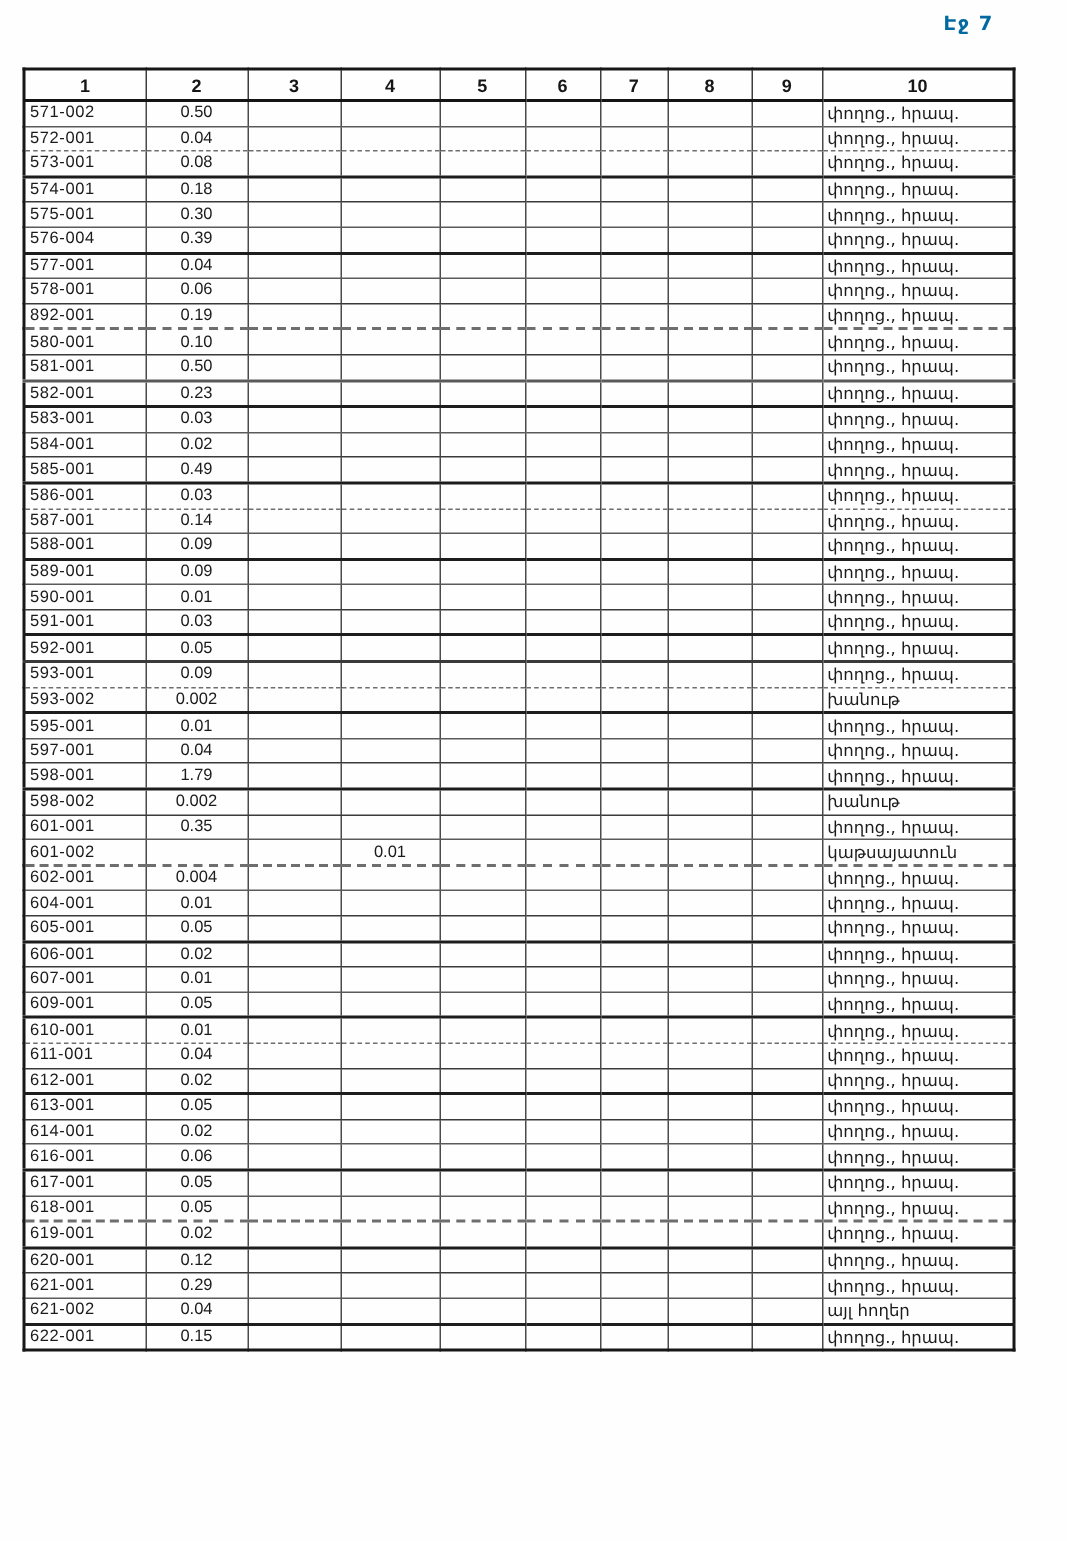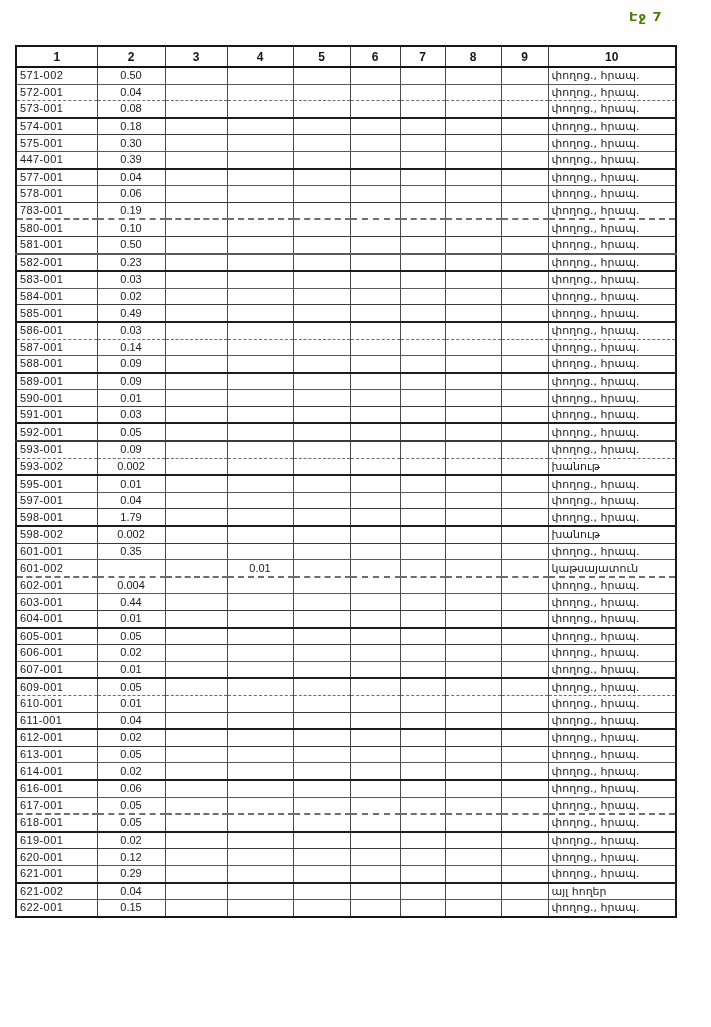--- a/index.html
+++ b/index.html
@@ -4,21 +4,21 @@
 <style>
   html,body{margin:0;padding:0;}
   body{
     width:711px;height:1027px;overflow:hidden;background:#ffffff;
     font-family:"Liberation Sans","DejaVu Sans",sans-serif;
     color:#1c1c1c;position:relative;
   }
   .page{position:absolute;inset:0;background:#fefefe;}
   .page-label{
     position:absolute;top:9px;left:629px;
-    font-size:13px;font-weight:bold;letter-spacing:1px;color:#4d7c0f;
+    font-size:13px;font-weight:bold;letter-spacing:1px;color:#0369a1;
     font-family:"DejaVu Sans","Liberation Sans",sans-serif;
   }
   table.scan{
     position:absolute;left:15px;top:45px;width:660px;
     border-collapse:collapse;table-layout:fixed;
     border:2px solid #171717;
   }
   table.scan th{
     height:19px;font-size:12px;font-weight:bold;text-align:center;
     border-right:1px solid #3d3d3d;border-bottom:2px solid #141414;
@@ -130,21 +130,21 @@
           <td class="c-num"></td>
           <td class="c-num"></td>
           <td class="c-num"></td>
           <td class="c-num"></td>
           <td class="c-num"></td>
           <td class="c-num"></td>
           <td class="c-num"></td>
           <td class="c-use"><span>փողոց., հրապ.</span></td>
         </tr>
         <tr>
-          <td class="c-code">447-001</td>
+          <td class="c-code">576-004</td>
           <td class="c-num">0.39</td>
           <td class="c-num"></td>
           <td class="c-num"></td>
           <td class="c-num"></td>
           <td class="c-num"></td>
           <td class="c-num"></td>
           <td class="c-num"></td>
           <td class="c-num"></td>
           <td class="c-use"><span>փողոց., հրապ.</span></td>
         </tr>
@@ -166,21 +166,21 @@
           <td class="c-num"></td>
           <td class="c-num"></td>
           <td class="c-num"></td>
           <td class="c-num"></td>
           <td class="c-num"></td>
           <td class="c-num"></td>
           <td class="c-num"></td>
           <td class="c-use"><span>փողոց., հրապ.</span></td>
         </tr>
         <tr>
-          <td class="c-code">783-001</td>
+          <td class="c-code">892-001</td>
           <td class="c-num">0.19</td>
           <td class="c-num"></td>
           <td class="c-num"></td>
           <td class="c-num"></td>
           <td class="c-num"></td>
           <td class="c-num"></td>
           <td class="c-num"></td>
           <td class="c-num"></td>
           <td class="c-use"><span>փողոց., հրապ.</span></td>
         </tr>
@@ -432,32 +432,20 @@
           <td class="c-num"></td>
           <td class="c-num"></td>
           <td class="c-num"></td>
           <td class="c-num"></td>
           <td class="c-num"></td>
           <td class="c-use"><span>կաթսայատուն</span></td>
         </tr>
         <tr>
           <td class="c-code">602-001</td>
           <td class="c-num">0.004</td>
-          <td class="c-num"></td>
-          <td class="c-num"></td>
-          <td class="c-num"></td>
-          <td class="c-num"></td>
-          <td class="c-num"></td>
-          <td class="c-num"></td>
-          <td class="c-num"></td>
-          <td class="c-use"><span>փողոց., հրապ.</span></td>
-        </tr>
-        <tr>
-          <td class="c-code">603-001</td>
-          <td class="c-num">0.44</td>
           <td class="c-num"></td>
           <td class="c-num"></td>
           <td class="c-num"></td>
           <td class="c-num"></td>
           <td class="c-num"></td>
           <td class="c-num"></td>
           <td class="c-num"></td>
           <td class="c-use"><span>փողոց., հրապ.</span></td>
         </tr>
         <tr>

